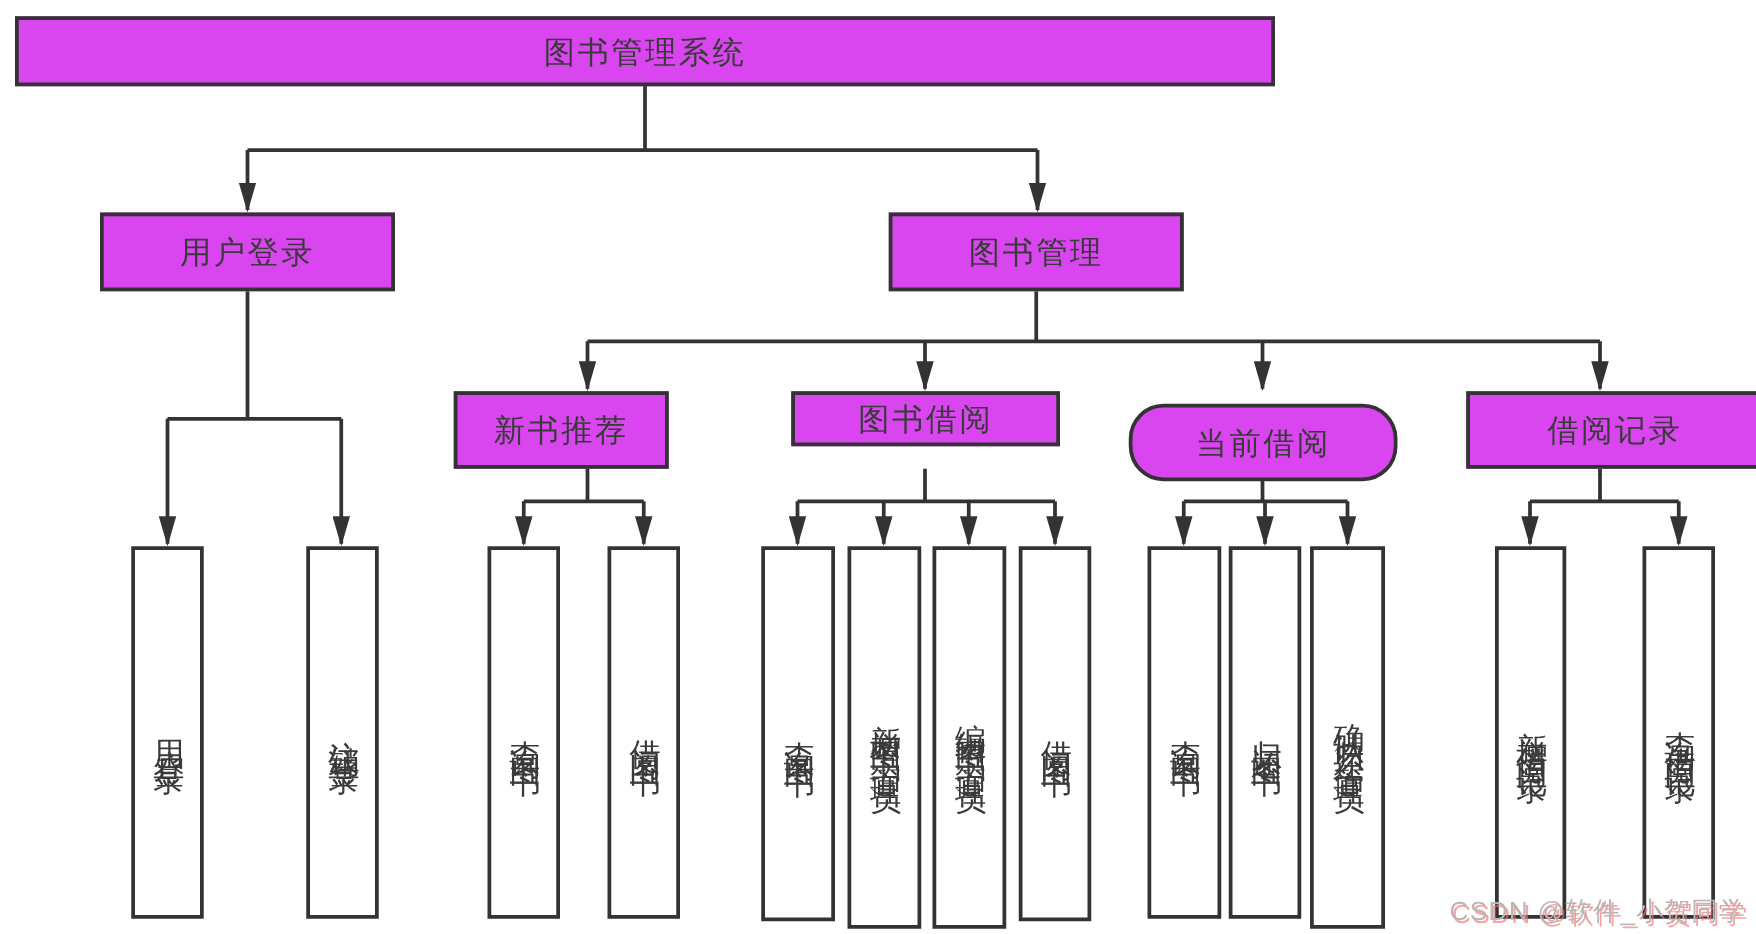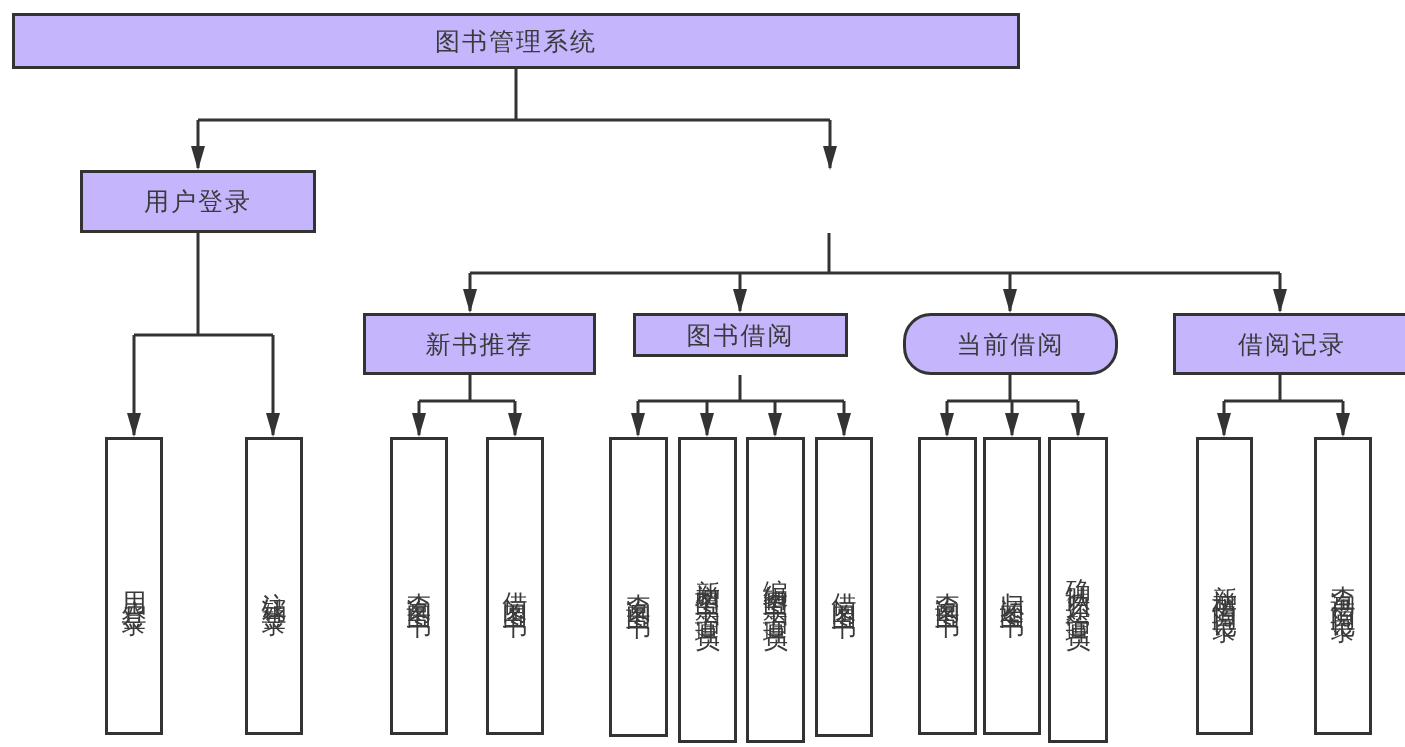--- a/index.html
+++ b/index.html
@@ -2,21 +2,21 @@
 <html><head>
 <meta charset="utf-8">
 <style>
   html,body{margin:0;padding:0;background:#ffffff;}
   .stage{
     position:relative;width:1405px;height:747px;background:#ffffff;
     font-family:"Liberation Sans","DejaVu Sans",sans-serif;overflow:hidden;
   }
   .wires{position:absolute;left:0;top:0;width:1405px;height:747px;}
   .node{
-    position:absolute;box-sizing:border-box;border:3px solid #333333;background:#c4b5fd;
+    position:absolute;box-sizing:border-box;border:3px solid #333333;background:#d946ef;
     display:flex;align-items:center;justify-content:center;
     color:#3a3a3a;font-size:25px;letter-spacing:2px;z-index:2;white-space:nowrap;
   }
   .vnode{
     position:absolute;box-sizing:border-box;border:3px solid #333333;background:#ffffff;
     display:flex;align-items:center;justify-content:center;
     writing-mode:vertical-rl;text-orientation:mixed;
     color:#3a3a3a;font-size:25px;letter-spacing:7px;line-height:1;z-index:2;white-space:nowrap;
   }
   .watermark{
@@ -76,38 +76,40 @@
       <path d="M1280,375 V401"></path>
       <path d="M1224,401 H1343"></path>
       <path d="M1224,401 V435" marker-end="url(#arrow)"></path>
       <path d="M1343,401 V435" marker-end="url(#arrow)"></path>
     </g>
   </svg>
 
   <div class="node" style="left:12px;top:13px;width:1008px;height:56px;">图书管理系统</div>
 
   <div class="node" style="left:80px;top:170px;width:236px;height:63px;">用户登录</div>
+  <div class="node" style="left:711px;top:170px;width:236px;height:63px;">图书管理</div>
 
-  <div class="node" style="left:363px;top:313px;width:233px;height:62px;">新书推荐</div>
+  <div class="node" style="left:363px;top:313px;width:172px;height:62px;">新书推荐</div>
   <div class="node" style="left:633px;top:313px;width:215px;height:44px;">图书借阅</div>
-  <div class="node" style="left:903px;top:313px;width:215px;height:62px;border-radius:28px;">当前借阅</div>
+  <div class="node" style="left:903px;top:323px;width:215px;height:62px;border-radius:28px;">当前借阅</div>
   <div class="node" style="left:1173px;top:313px;width:238px;height:62px;">借阅记录</div>
 
   <div class="vnode" style="left:105px;top:437px;width:58px;height:298px;">用户登录</div>
   <div class="vnode" style="left:245px;top:437px;width:58px;height:298px;">注销登录</div>
 
   <div class="vnode" style="left:390px;top:437px;width:58px;height:298px;">查询图书</div>
   <div class="vnode" style="left:486px;top:437px;width:58px;height:298px;">借阅图书</div>
 
   <div class="vnode" style="left:609px;top:437px;width:59px;height:300px;">查询图书</div>
   <div class="vnode" style="left:678px;top:437px;width:59px;height:306px;">新增图书（管理员）</div>
   <div class="vnode" style="left:746px;top:437px;width:59px;height:306px;">编辑图书（管理员）</div>
   <div class="vnode" style="left:815px;top:437px;width:58px;height:300px;">借阅图书</div>
 
   <div class="vnode" style="left:918px;top:437px;width:59px;height:298px;">查询图书</div>
   <div class="vnode" style="left:983px;top:437px;width:58px;height:298px;">归还图书</div>
   <div class="vnode" style="left:1048px;top:437px;width:60px;height:306px;">确认归还（管理员）</div>
 
   <div class="vnode" style="left:1196px;top:437px;width:57px;height:298px;">新增借阅记录</div>
   <div class="vnode" style="left:1314px;top:437px;width:58px;height:298px;">查询借阅记录</div>
 
+  <div class="watermark">CSDN @软件_小贺同学</div>
 
 </div>
 
 </body></html>

